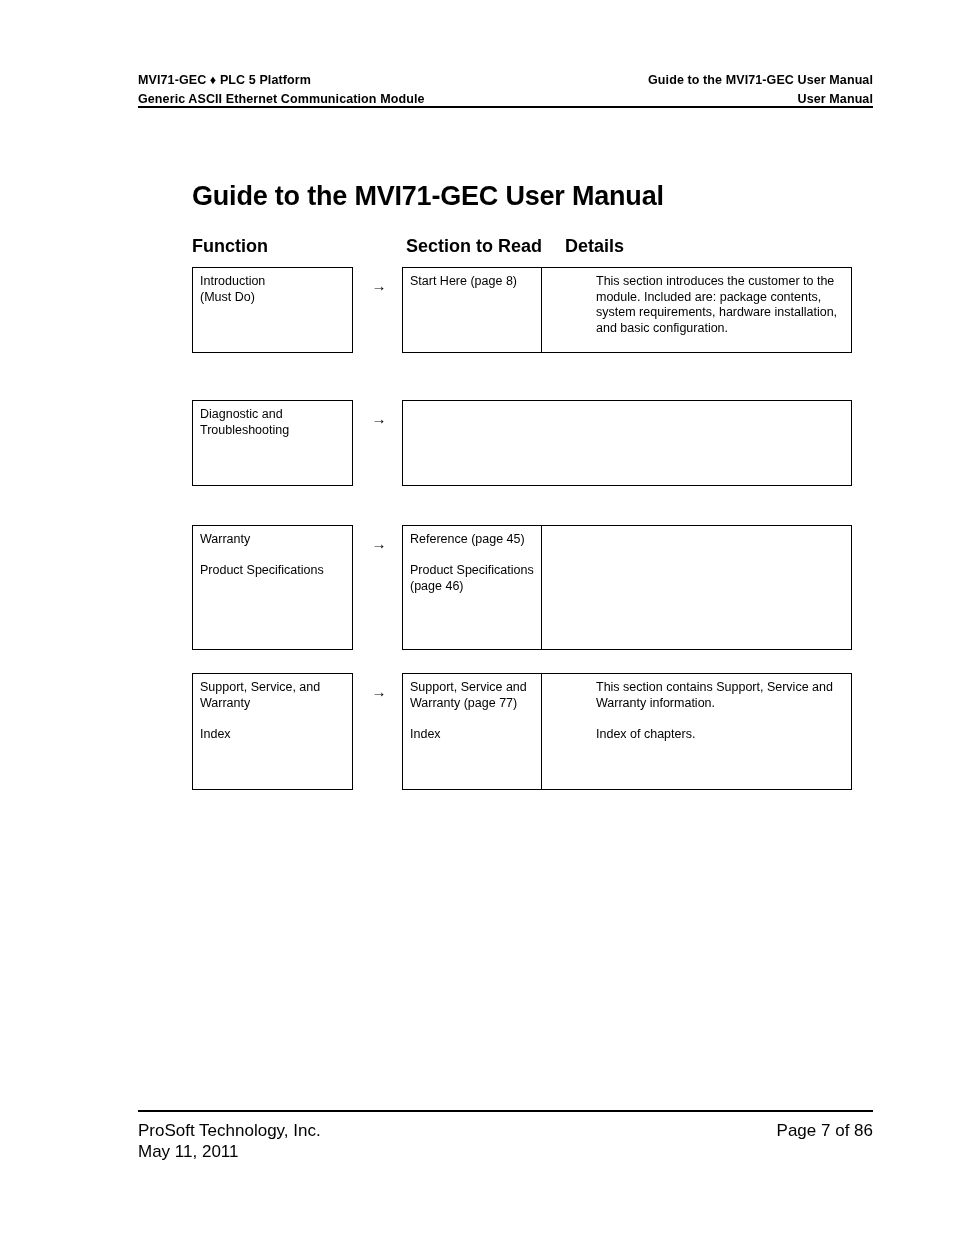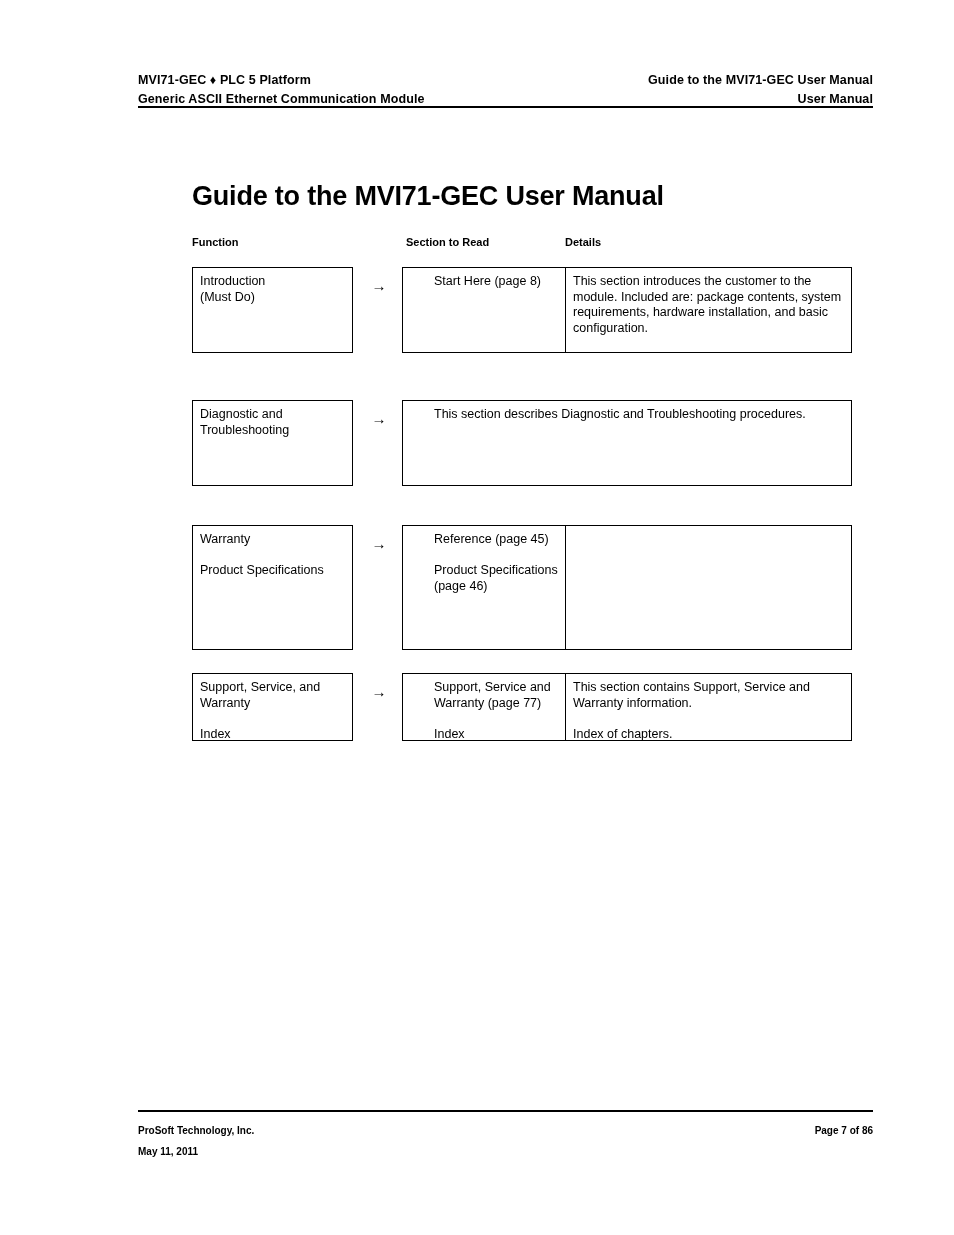--- a/index.html
+++ b/index.html
@@ -63,21 +63,21 @@
     white-space: nowrap;
   }
 
   
   .col-heads {
     position: absolute;
     left: 192px;
     top: 236px;
     width: 660px;
     height: 16px;
-    font-size: 11px;
+    font-size: 18px;
     font-weight: bold;
   }
   .col-heads > div { position: absolute; top: 0; white-space: nowrap; }
   .ch-function { left: 0px; }
   .ch-section  { left: 214px; }
   .ch-details  { left: 354px; margin-left: 19px; }
 
   
   .flow-table {
     position: absolute;
@@ -118,50 +118,50 @@
   }
 
   .pair-box {
     position: absolute;
     left: 210px;
     top: 0;
     width: 450px;  
     box-sizing: border-box;
     border: 1.4px solid #000000;
     display: flex;
-    padding-left: 24px;
   }
   .sec-cell {
     width: 139px;
     box-sizing: border-box;
     border-right: 1.4px solid #000000;
     padding: 6px 6px 6px 7px;
     font-size: 12.5px;
     line-height: 15.5px;
   }
   .det-cell {
     flex: 1;
     box-sizing: border-box;
     padding: 6px 8px 6px 7px;
     font-size: 12.5px;
     line-height: 15.5px;
+    margin-left: 47px;
   }
 
   .cell-p { margin: 0; }
   .cell-gap { height: 15.5px; }
 
   
   .row-1 { height: 110px; }
   .row-1 .fn-box, .row-1 .pair-box { height: 86px; }
   .row-2 { height: 100px; }
   .row-2 .fn-box, .row-2 .pair-box { height: 86px; }
   .row-3 { height: 125px; }
   .row-3 .fn-box, .row-3 .pair-box { height: 125px; }
   .row-4 { height: 94px; }
-  .row-4 .fn-box, .row-4 .pair-box { height: 68px; }
+  .row-4 .fn-box, .row-4 .pair-box { height: 117px; }
 
   
   .row-1 { margin-bottom: 23px; }
   .row-2 { margin-bottom: 25px; }
   .row-3 { margin-bottom: 23px; }
 
   
   .footer-rule {
     position: absolute;
     left: 138px;
@@ -173,23 +173,22 @@
   .page-footer {
     position: absolute;
     left: 138px;
     top: 1120px;
     width: 735px;
     display: flex;
     justify-content: space-between;
     align-items: flex-start;
   }
   .ftr-left, .ftr-right {
-    font-size: 10px;
+    font-size: 17px;
     line-height: 21px;
-    font-weight: bold;
   }
   .ftr-right { text-align: right; }
   .ftr-line { white-space: pre; }
 </style>
 </head>
 <body>
 
 <div class="page">
 
   <div class="page-header">
@@ -229,23 +228,20 @@
         </div>
       </div>
     </div>
 
     <div class="flow-row row-2">
       <div class="fn-box">
         <p class="cell-p">Diagnostic and Troubleshooting</p>
       </div>
       <div class="arrow-cell">→</div>
       <div class="pair-box">
-        <div class="det-cell">
-          <p class="cell-p">This section describes Diagnostic and Troubleshooting procedures.</p>
-        </div>
       </div>
     </div>
 
     <div class="flow-row row-3">
       <div class="fn-box">
         <p class="cell-p">Warranty</p>
         <div class="cell-gap"></div>
         <p class="cell-p">Product Specifications</p>
       </div>
       <div class="arrow-cell">→</div>

